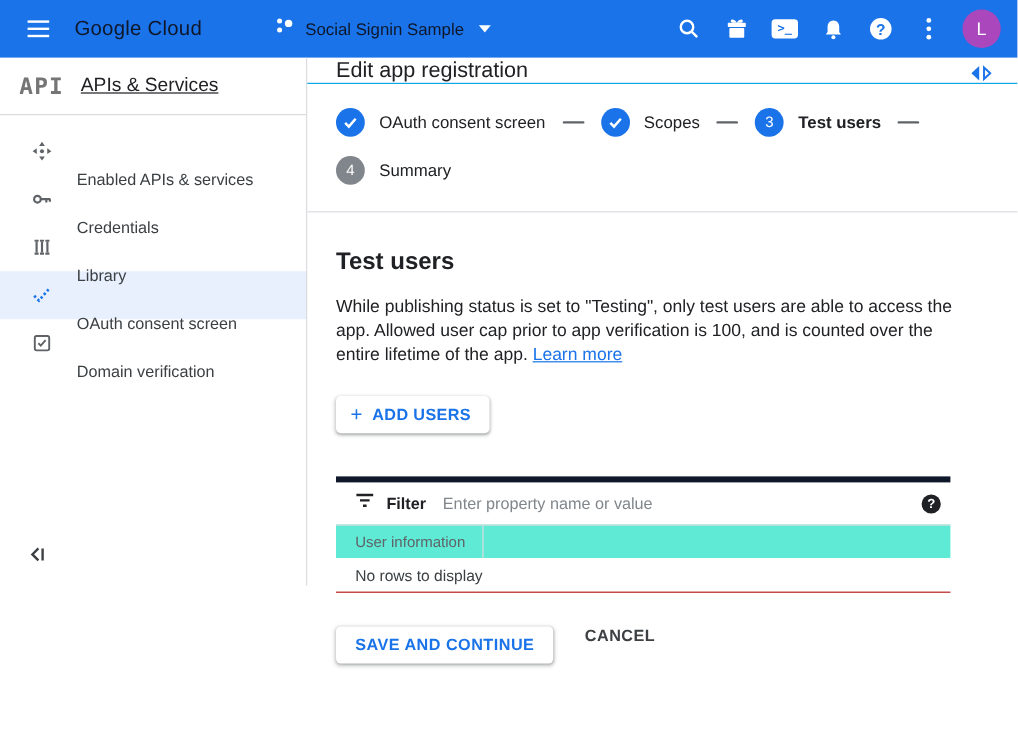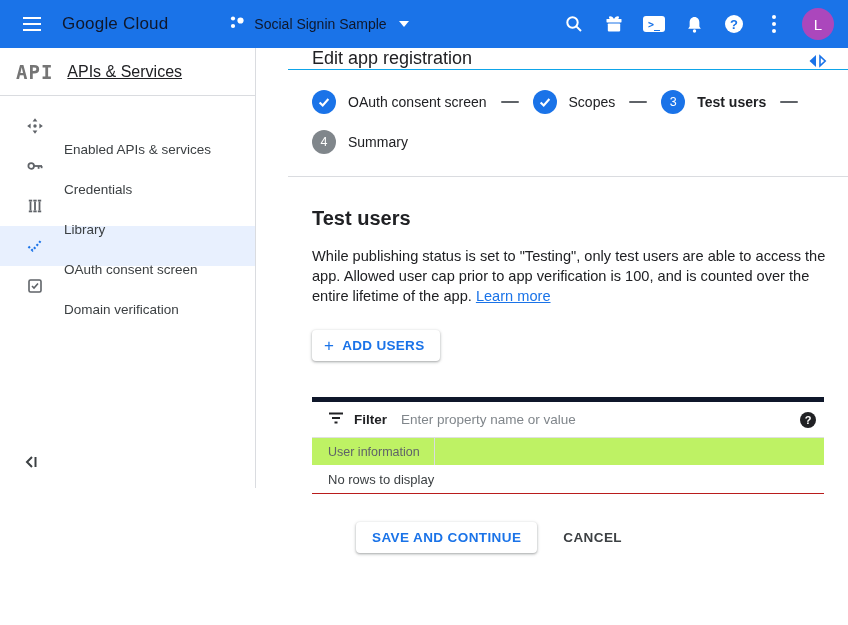--- a/index.html
+++ b/index.html
@@ -22,21 +22,21 @@
                font-family:"DejaVu Sans Mono", monospace; font-size:10px; font-weight:bold;
                display:flex; align-items:center; justify-content:center; }
   .help-disc { width:18px; height:18px; border-radius:50%; background:#fff; color:#1a73e8;
                font-size:13px; font-weight:bold; display:flex; align-items:center; justify-content:center; }
   .dots-v { display:flex; flex-direction:column; gap:3px; }
   .dots-v i { width:4px; height:4px; border-radius:50%; background:#fff; }
   .avatar { width:32px; height:32px; border-radius:50%; background:#ab47bc; color:#fff; font-size:15px;
             display:flex; align-items:center; justify-content:center; margin:0 6px 0 4px; cursor:pointer; }
 
   
-  .app { display:flex; height:440px;gap:32px; }
+  .app { display:flex; height:440px; }
   .sidebar { width:256px; border-right:1px solid #dadce0; display:flex; flex-direction:column; position:relative; }
   .main { flex:1; display:flex; flex-direction:column; }
 
   
   .side-head { height:48px; display:flex; align-items:center; padding:0 16px; border-bottom:1px solid #dadce0; }
   .api-logo { font-family:"DejaVu Sans Mono", monospace; font-weight:bold; font-size:19px;
               color:#757575; letter-spacing:1px; }
   .side-title { font-size:16px; margin-left:14px; color:#202124;text-decoration:underline; }
   .nav { padding-top:10px; }
   .nav-item { height:40px; display:flex; align-items:center; padding:0 16px 0 26px; cursor:pointer; }
@@ -79,28 +79,28 @@
 
   
   .table-wrap { width:512px; margin-top:36px; }
   .filter-row { border-top:5px solid #0f172a; height:40px; display:flex; align-items:center; padding:0 8px 0 16px; }
   .filter-label { font-size:13.5px; font-weight:bold; color:#202124; margin-left:10px; }
   .filter-input { border:none; outline:none; flex:1; margin-left:14px; font-size:13.5px;
                   font-family:"Liberation Sans", sans-serif; color:#202124; background:transparent; }
   .filter-input::placeholder { color:#80868b; }
   .filter-help { width:16px; height:16px; border-radius:50%; background:#202124; color:#fff; font-size:11px;
                  font-weight:bold; display:flex; align-items:center; justify-content:center; cursor:pointer; }
-  .thead { background:#bef264; height:28px; display:flex; align-items:center; border-top:1px solid #e0e0e0; }
+  .thead { background:#5eead4; height:28px; display:flex; align-items:center; border-top:1px solid #e0e0e0; }
   .th-cell { width:123px; padding-left:16px; font-size:12.5px; color:#5f6368;
              border-right:1px solid #dadce0; height:100%; display:flex; align-items:center; }
   .empty-row { height:29px; display:flex; align-items:center; padding-left:16px;
                border-bottom:1px solid #b91c1c; font-size:13px; color:#3c4043; }
 
   
-  .actions { margin-top:28px; display:flex; align-items:center; gap:26px;margin-left:44px; }
+  .actions { margin-top:28px; display:flex; align-items:flex-start; gap:26px; }
   .save-btn { background:#fff; border:none; border-radius:4px; padding:8px 16px; color:#1a73e8;
               font-size:13.5px; font-weight:bold; letter-spacing:.4px; cursor:pointer;
               box-shadow:0 1px 2px rgba(60,64,67,.3), 0 1px 3px 1px rgba(60,64,67,.15);
               font-family:"Liberation Sans", sans-serif; }
   .cancel-btn { background:none; border:none; color:#3c4043; font-size:13.5px; font-weight:bold;
                 letter-spacing:.4px; cursor:pointer; font-family:"Liberation Sans", sans-serif; }
 </style>
 </head>
 <body>
 

